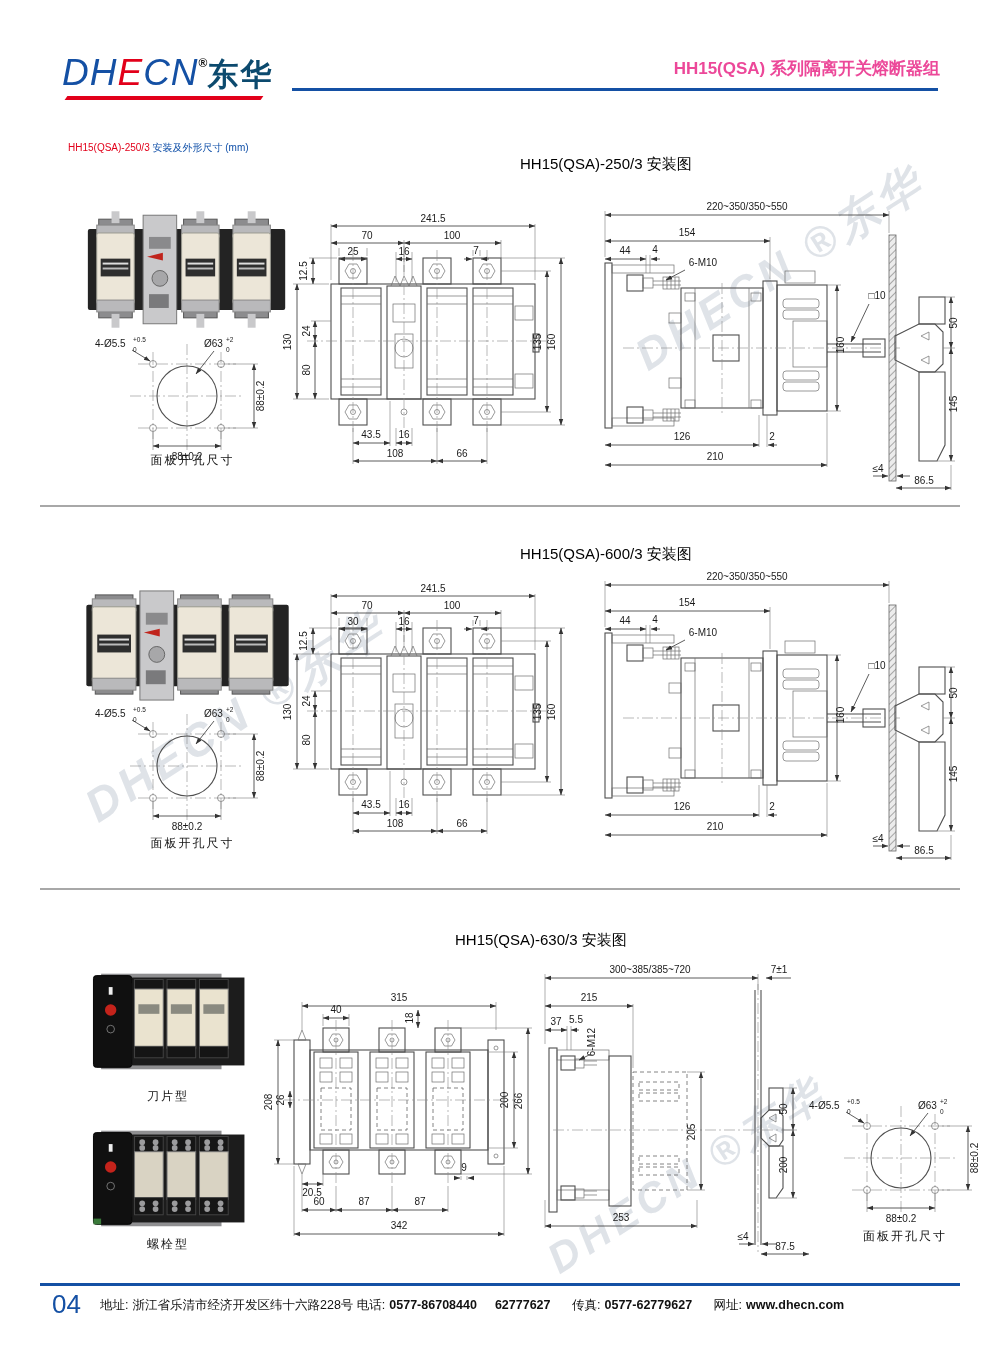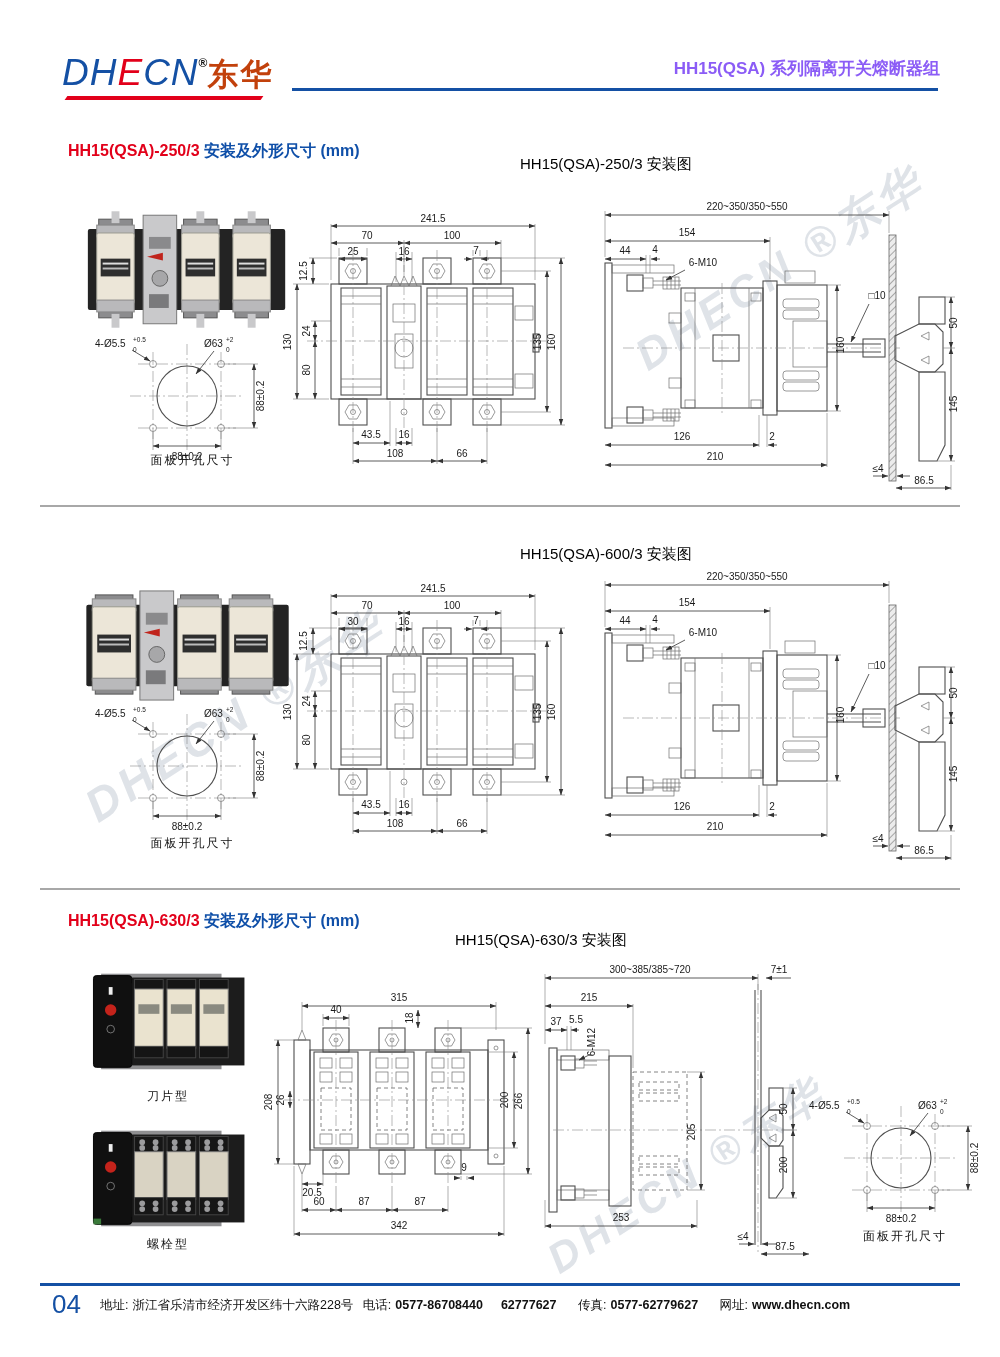--- a/index.html
+++ b/index.html
@@ -4,36 +4,36 @@
 <style>
   html,body{margin:0;padding:0;background:#fff}
   .page{position:relative;width:1000px;height:1357px;background:#fff;overflow:hidden;
         font-family:"Liberation Sans",sans-serif;color:#111}
   .abs{position:absolute}
   
   .logo{position:absolute;left:62px;top:52px;width:240px;height:56px;white-space:nowrap}
   .lg{font-style:italic;font-weight:normal;font-size:37px;letter-spacing:1px}
   .lb{color:#1450a4}.lr{color:#e2001a}
   .reg{font-size:12px;font-weight:bold;vertical-align:18px;color:#111}
-  .cjk{font-size:31px;font-weight:bold;color:#c2410c;letter-spacing:2px}
+  .cjk{font-size:31px;font-weight:bold;color:#0c4a6e;letter-spacing:2px}
   .swoosh{position:absolute;left:4px;top:44px;width:196px;height:4px;background:#e2001a;transform:skewX(-35deg)}
-  .doctitle{position:absolute;left:500px;top:57px;width:440px;text-align:right;font-size:17px;font-weight:bold;color:#8b5cf6}
+  .doctitle{position:absolute;left:500px;top:57px;width:440px;text-align:right;font-size:17px;font-weight:bold;color:#ec4899}
   .hdrule{position:absolute;left:292px;top:88px;width:646px;height:3px;background:#1450a4}
   
-  .sh{position:absolute;font-size:16px;font-weight:bold;white-space:nowrap}
+  .sh{position:absolute;font-size:10px;font-weight:normal;white-space:nowrap}
   .mred{color:#e2001a}.mblue{color:#0f4fa8}
   .dtl{position:absolute;font-size:15px;color:#000000;white-space:nowrap}
   .cap{position:absolute;font-size:12px;color:#111;letter-spacing:2px;text-align:center}
   .divline{position:absolute;left:40px;width:920px;height:2px;background:#a8a8a8}
   
   .footline{position:absolute;left:40px;top:1283px;width:920px;height:3px;background:#1450a4}
   .pageno{position:absolute;left:52px;top:1289px;font-size:26px;color:#1450a4}
   .finfo{position:absolute;left:100px;top:1297px;font-size:12.5px;color:#111;white-space:nowrap}
   .finfo .lab{margin-right:4px}
-  .finfo .val{margin-right:6px}
+  .finfo .val{margin-right:0}
   .finfo .bv{font-weight:bold;margin-right:18px}
   
   .wm{position:absolute;font-weight:bold;font-style:italic;color:rgba(150,162,180,.30);
       letter-spacing:5px;white-space:nowrap;transform-origin:0 50%;transform:rotate(-33deg)}
   
   svg{overflow:visible}
   .o{fill:none;stroke:#4f4f4f;stroke-width:1.1}
   .t{fill:none;stroke:#6e6e6e;stroke-width:.7}
   .cl{fill:none;stroke:#8a8a8a;stroke-width:.6;stroke-dasharray:11 3 2 3}
   .dsh{fill:none;stroke:#666;stroke-width:.8;stroke-dasharray:4 3}
@@ -643,24 +643,20 @@
     <text class="dt" transform="rotate(-90 394 211)" x="394" y="211">145</text>
     <text class="dt" x="119" y="247">126</text>
     <text class="dt" x="209" y="247">2</text>
     <text class="dt" x="152" y="267">210</text>
     <text class="dt" x="315" y="279">≤4</text>
     <text class="dt" x="361" y="291">86.5</text>
   </svg>
 
   <div class="divline" style="top:888px"></div>
 
-  <div class="sh" style="left:68px;top:911px">
-    <span class="mred">HH15(QSA)-630/3</span>
-    <span class="mblue">安装及外形尺寸 (mm)</span>
-  </div>
   <div class="dtl" style="left:455px;top:931px">HH15(QSA)-630/3 安装图</div>
 
   <svg class="abs" style="left:82px;top:965px" width="172" height="112" viewBox="0 0 180 115">
     <g>
       <rect x="20" y="8" width="126" height="10" fill="#8f8f91"></rect>
       <rect x="20" y="98" width="126" height="10" fill="#8f8f91"></rect>
       <rect x="52" y="12" width="118" height="92" fill="#1c1c1c"></rect>
       <rect x="12" y="10" width="40" height="96" rx="3" fill="#101010" stroke="#000"></rect>
       <rect x="28" y="22" width="4" height="8" fill="#eee"></rect>
       <circle cx="30" cy="46" r="6" fill="#c4231b"></circle>

